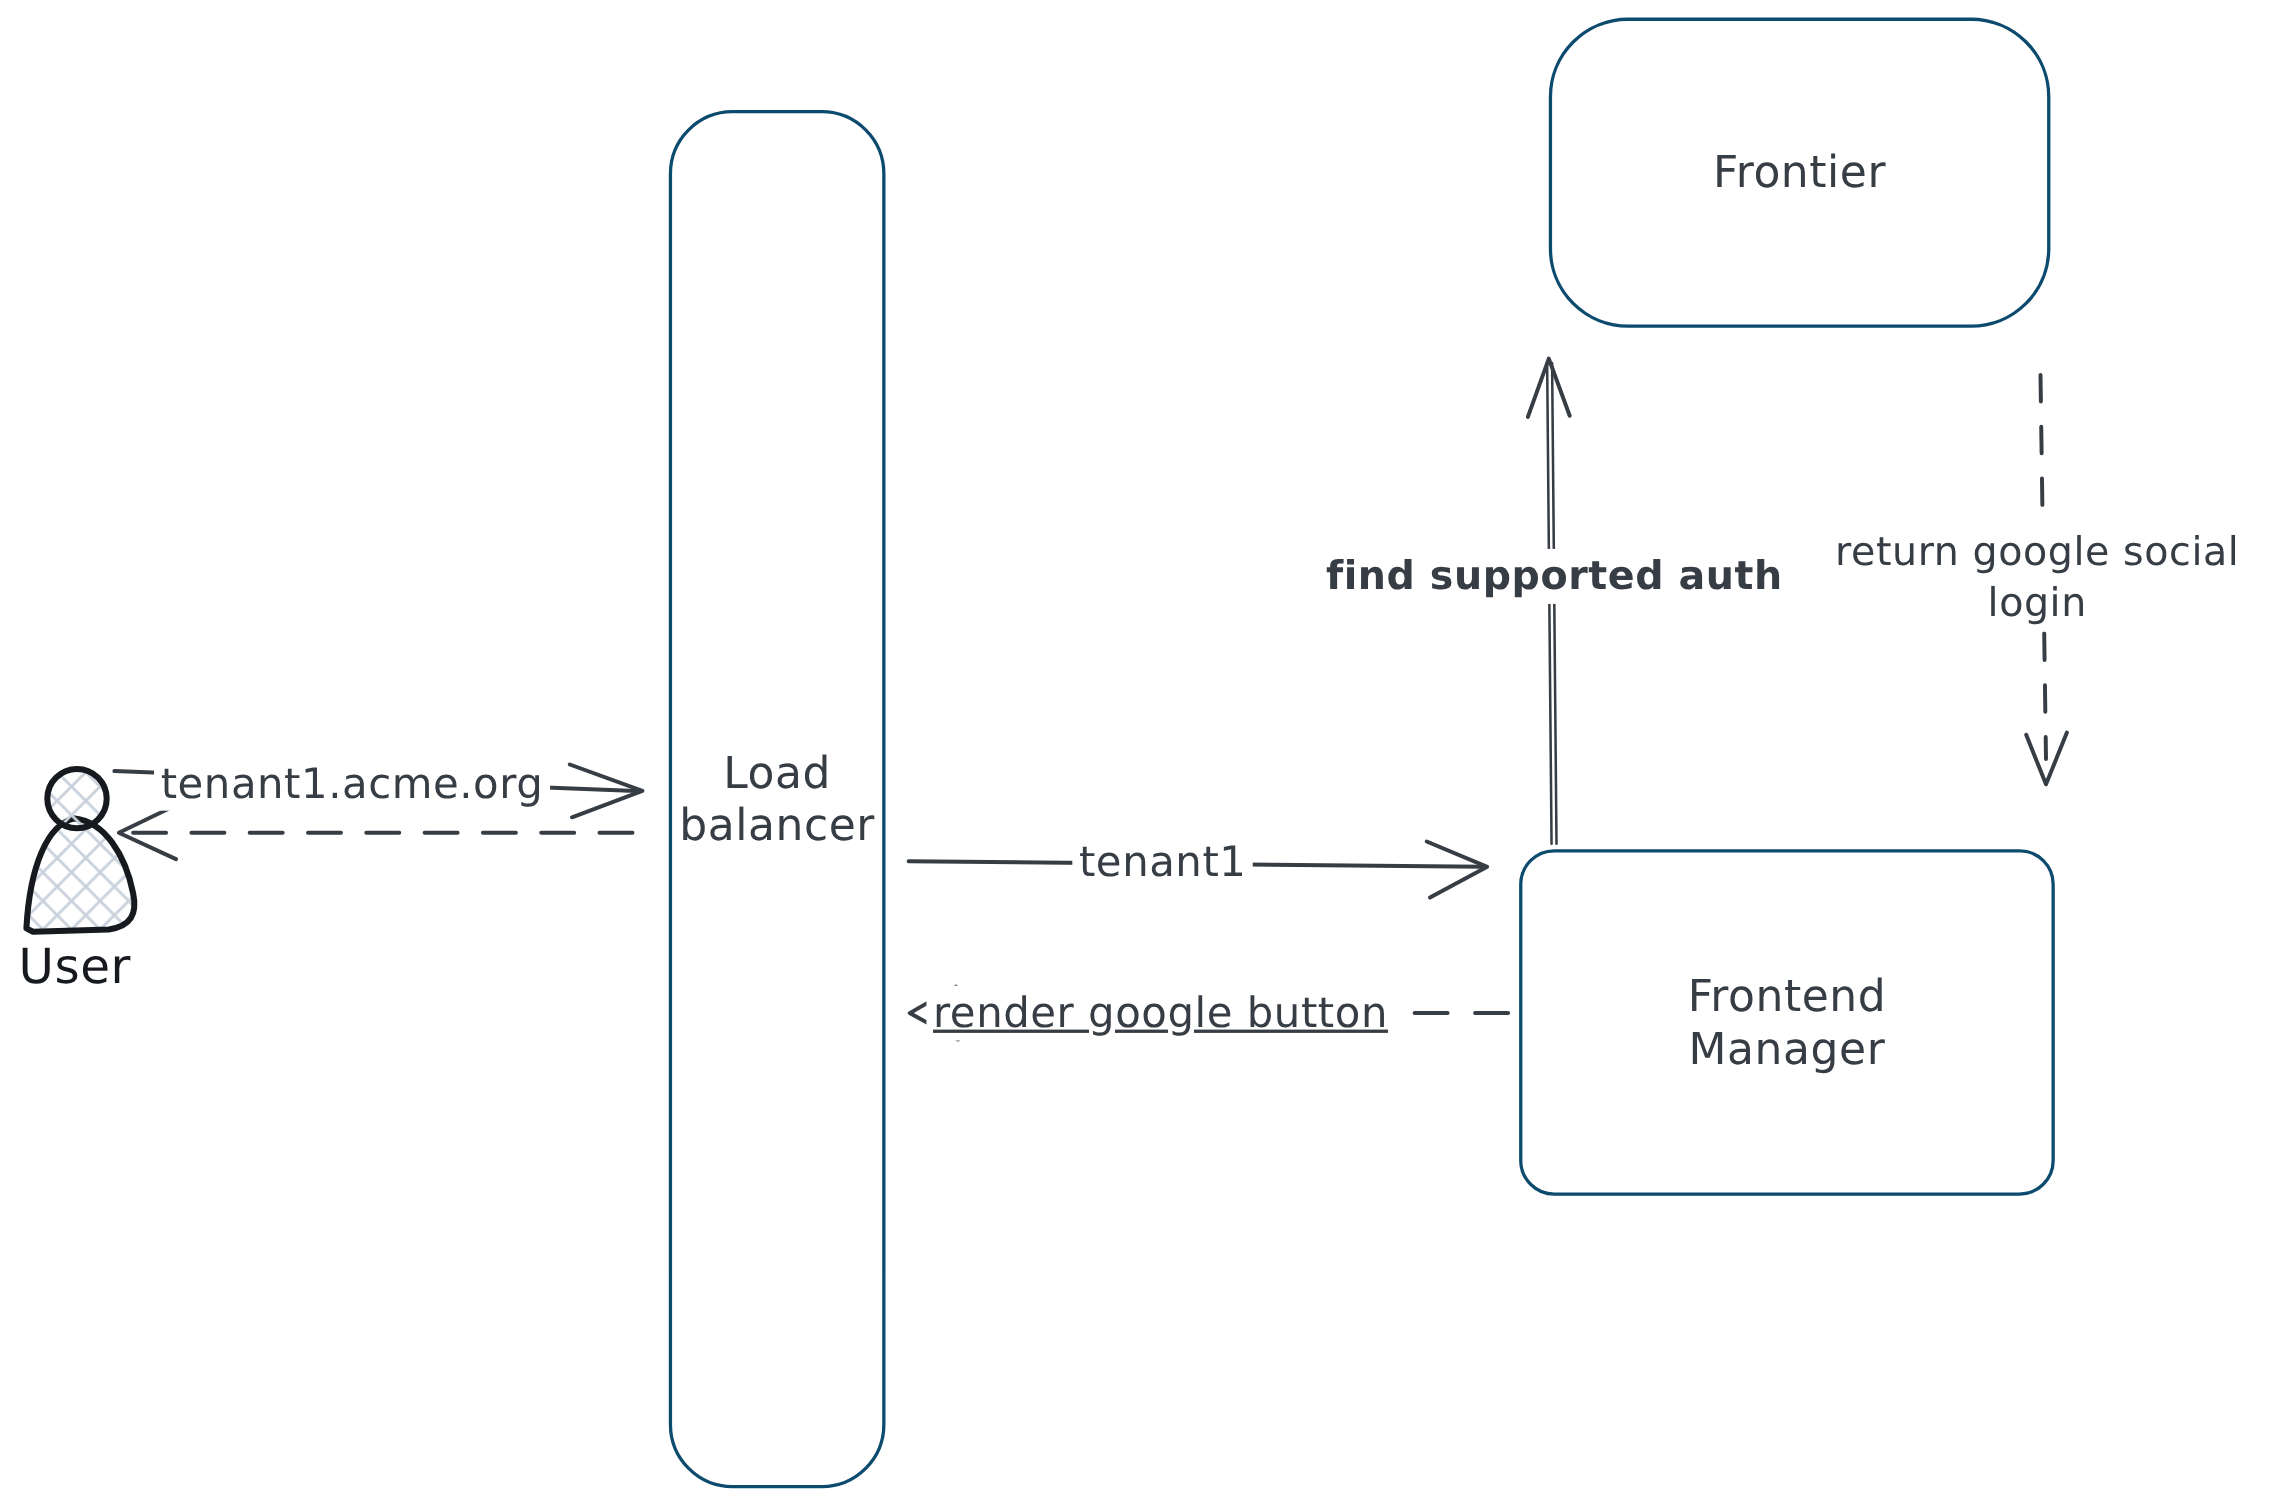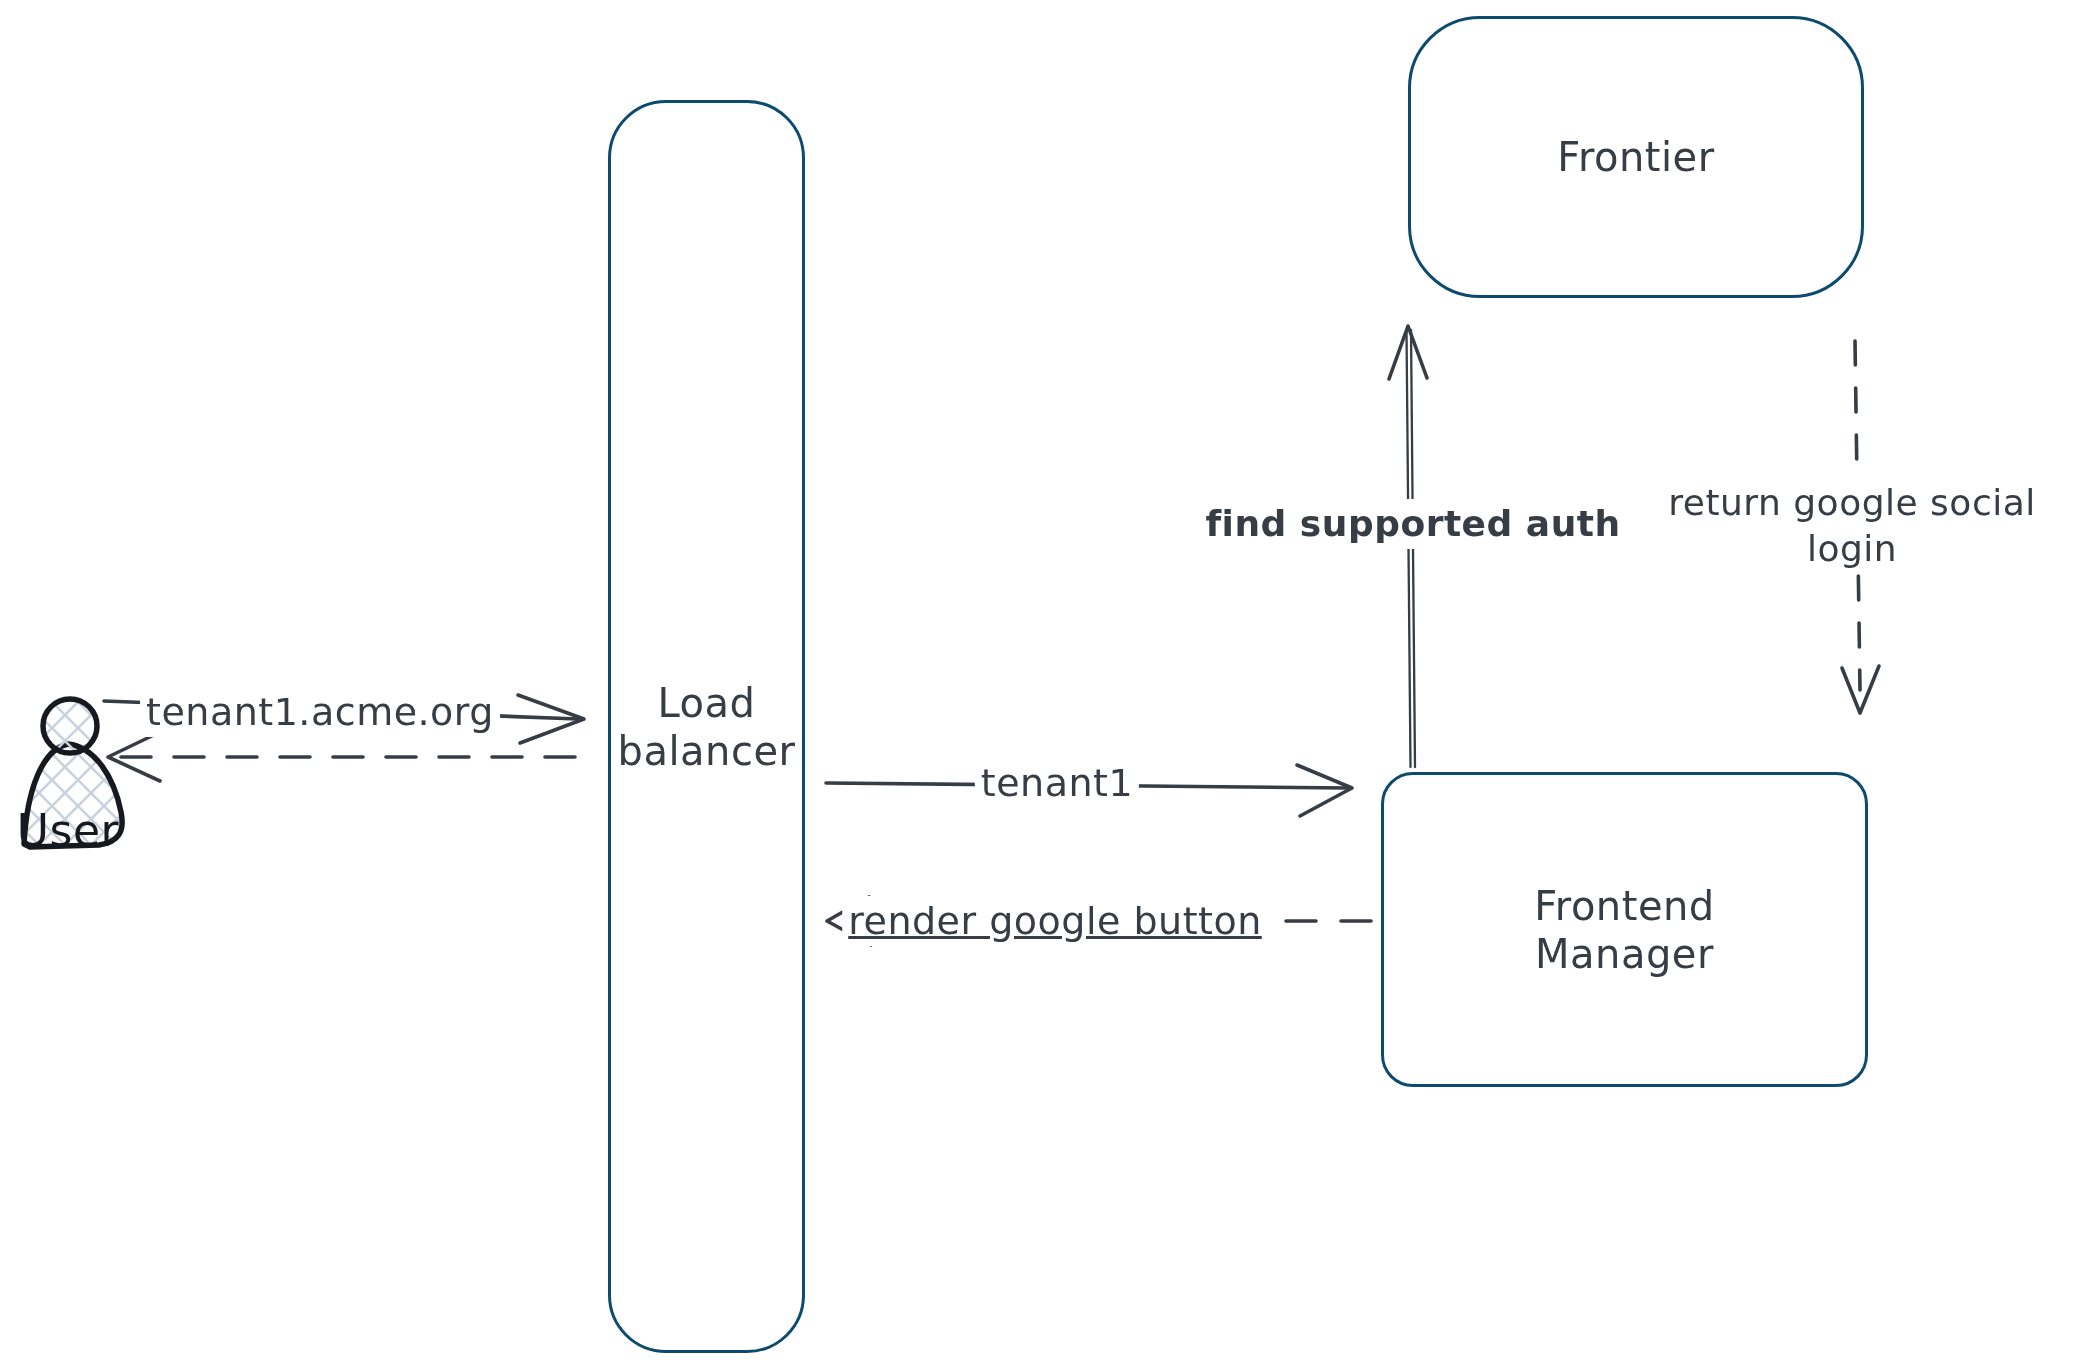--- a/index.html
+++ b/index.html
@@ -113,21 +113,21 @@
     <div class="node-label">Frontier</div>
   </div>
 
   <div class="node node-fm">
     <div class="node-label">
       <div>Frontend</div>
       <div>Manager</div>
     </div>
   </div>
 
-  <div class="lbl lbl-user" style="left:68px;top:831px;">User</div>
+  <div class="lbl lbl-user" style="left:68px;top:880px;">User</div>
 
   <div class="lbl" style="left:320px;top:712px;font-size:38px;">tenant1.acme.org</div>
 
   <div class="lbl" style="left:1057px;top:783px;font-size:38px;">tenant1</div>
 
   <div class="lbl" style="left:1055px;top:921px;font-size:38px;text-decoration:underline;">render google button</div>
 
   <div class="lbl" style="left:1413px;top:524px;font-weight:bold;">
     <div>find supported auth</div>
   </div>

